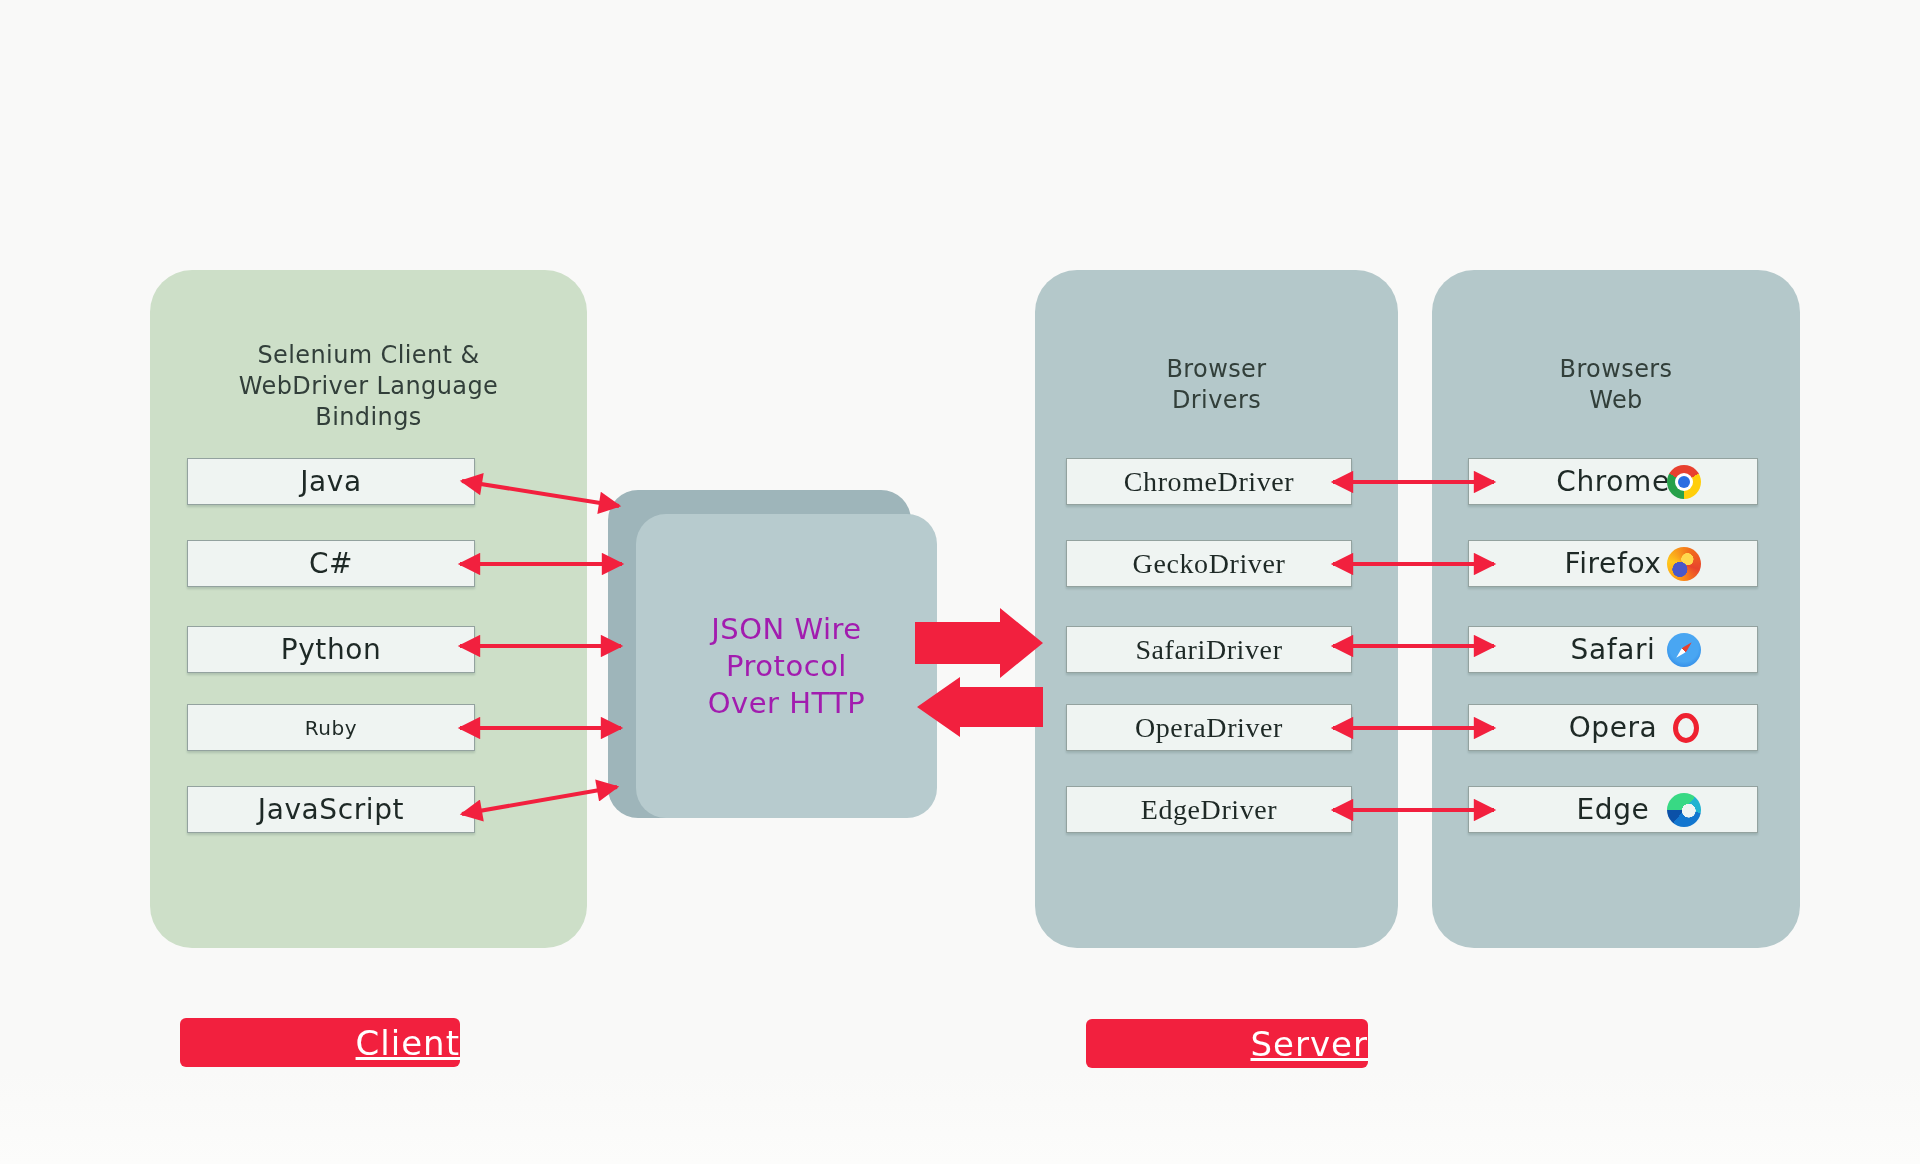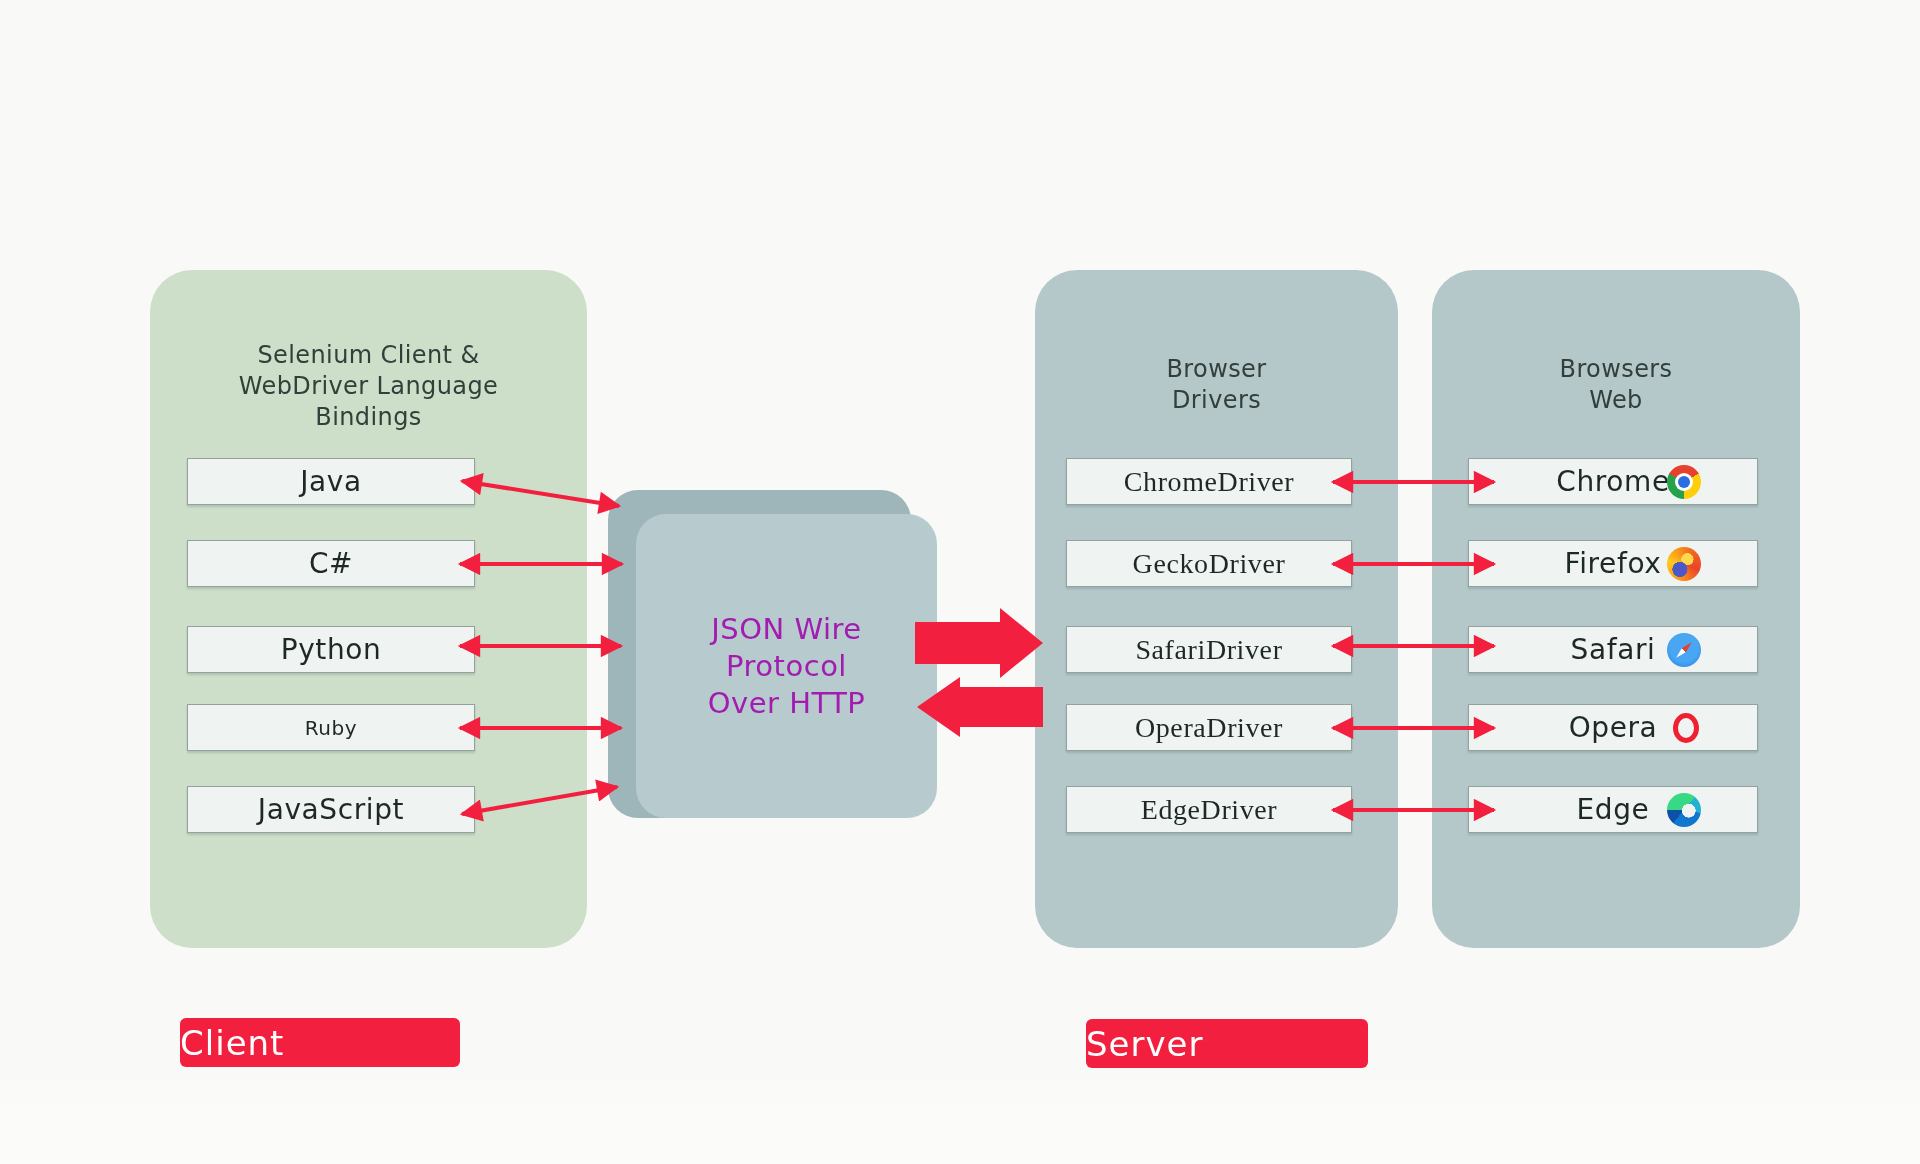--- a/index.html
+++ b/index.html
@@ -47,21 +47,21 @@
     position:absolute;left:636px;top:514px;width:301px;height:304px;
     border-radius:30px;background:#b7cbce;
     display:flex;align-items:center;justify-content:center;text-align:center;
     font-size:29px;line-height:37px;color:#a21caf;letter-spacing:.5px;
   }
   .json-front span{display:block;}
   
   .badge{
     position:absolute;border-radius:6px;background:#f2203e;
     color:#fff;font-size:34px;letter-spacing:1px;
-    display:flex;align-items:center;justify-content:flex-start;
+    display:flex;align-items:center;justify-content:flex-end;text-decoration:underline;
   }
   .badge-client{left:180px;top:1018px;width:280px;height:49px;}
   .badge-server{left:1086px;top:1019px;width:282px;height:49px;}
   
   .arrows{position:absolute;left:0;top:0;pointer-events:none;}
   
   .bicon{position:absolute;right:56px;top:50%;transform:translateY(-50%);
          width:34px;height:34px;border-radius:50%;}
   .icon-chrome{
     background:conic-gradient(from -60deg,#e8402f 0 120deg,#ffce0a 0 240deg,#27a14a 0 360deg);

